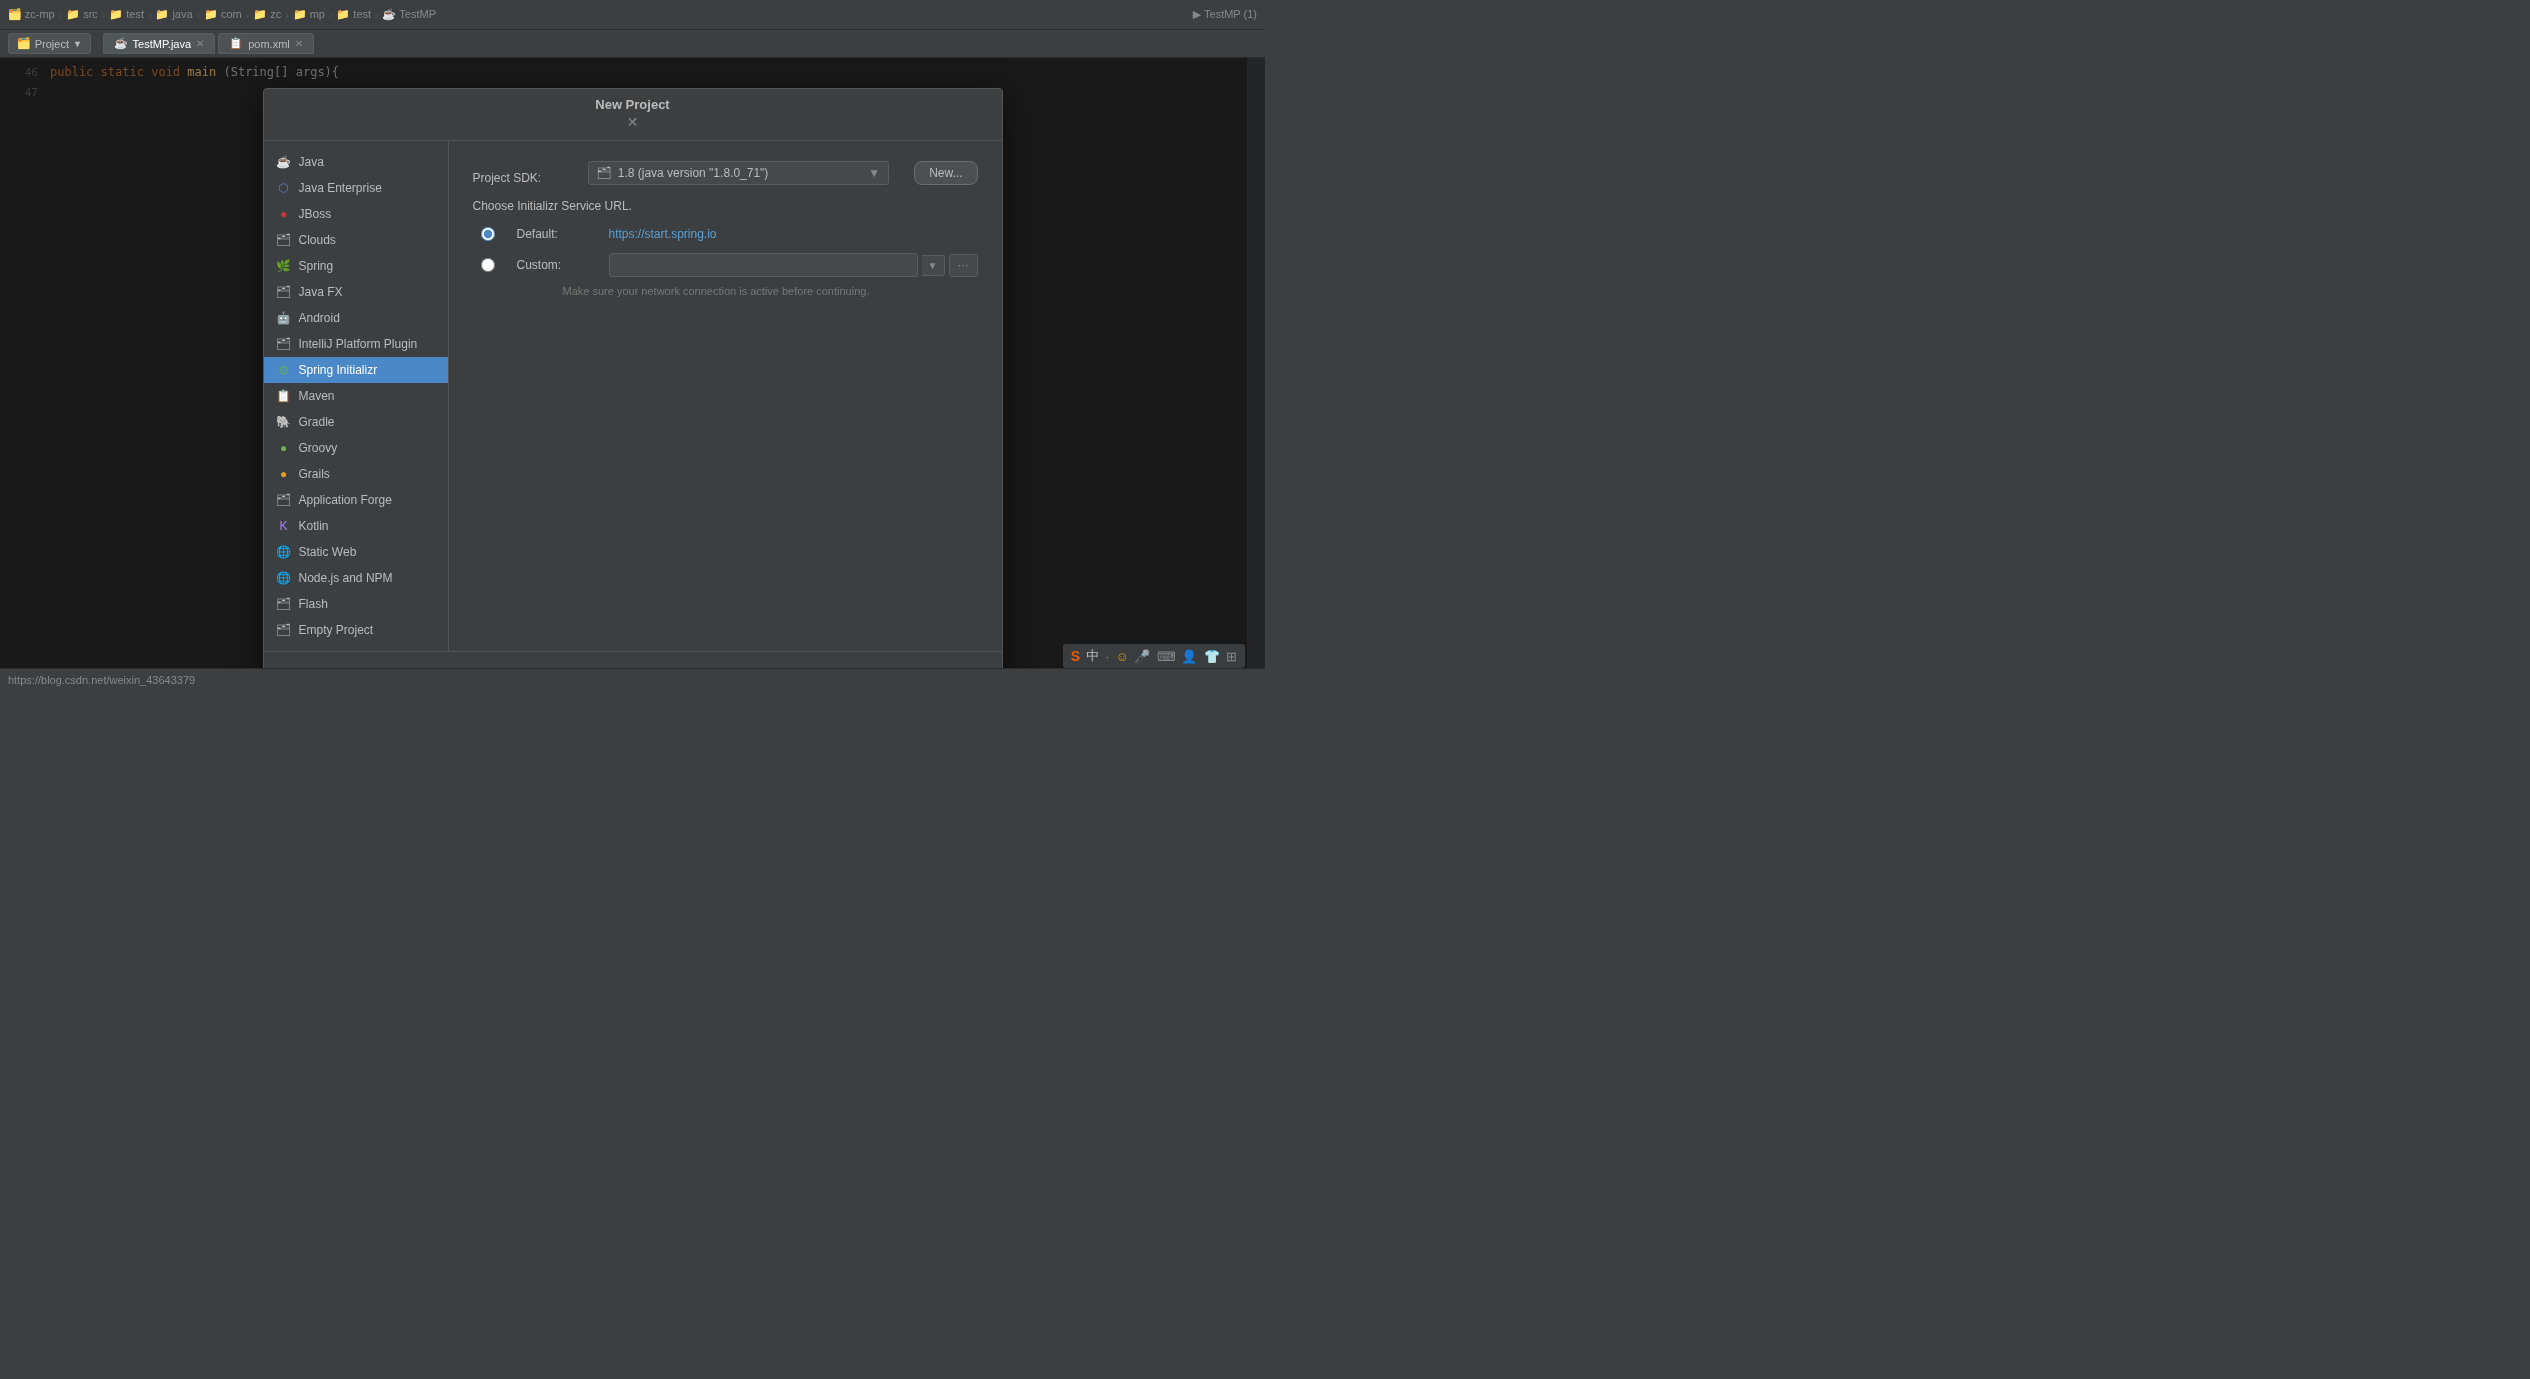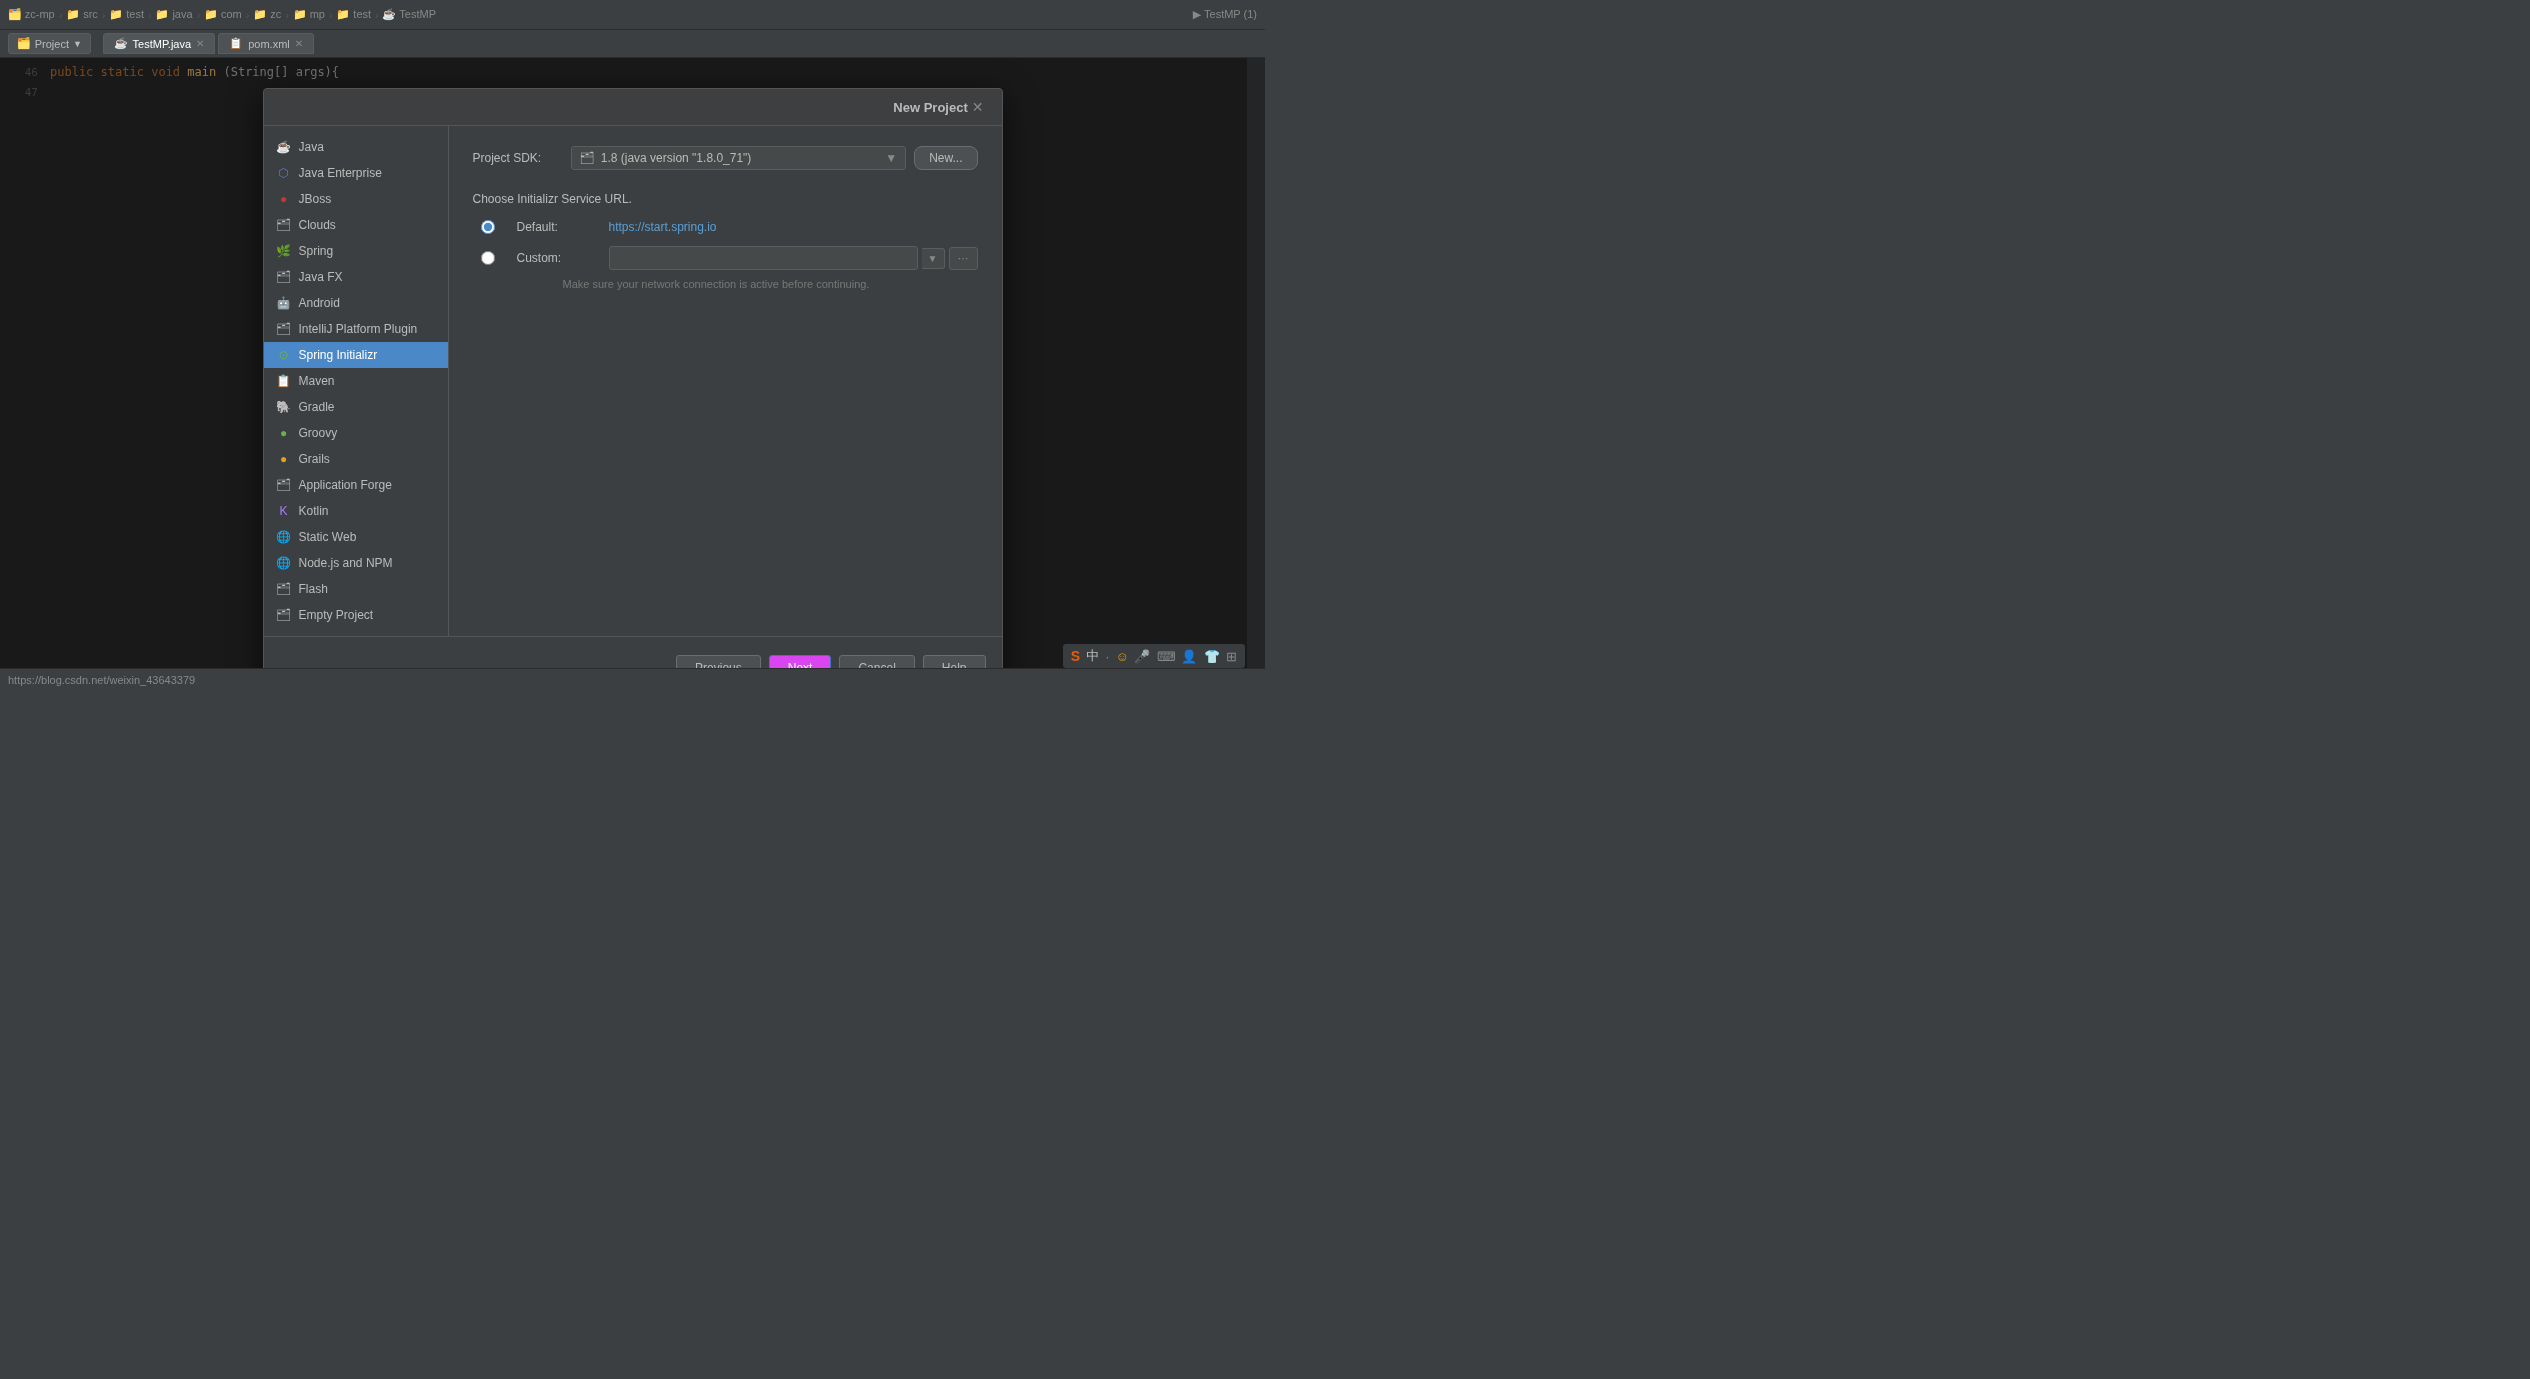--- a/index.html
+++ b/index.html
@@ -81,22 +81,23 @@
       flex-direction: column;
       box-shadow: 0 8px 32px rgba(0,0,0,0.6);
     }
 
     .dialog-titlebar {
       background: #3d3f41;
       border-bottom: 1px solid #555;
       padding: 8px 14px;
       display: flex;
       align-items: center;
-      justify-content: flex-end;
+      justify-content: space-between;
       border-radius: 4px 4px 0 0;
+      flex-direction: column;
     }
 
     .dialog-title {
       font-size: 13px;
       font-weight: bold;
       color: #bbbbbb;
     }
 
     .dialog-close {
       font-size: 14px;
@@ -143,23 +144,23 @@
     }
 
     
     .dialog-content {
       flex: 1;
       padding: 20px 24px;
     }
 
     .form-row {
       display: flex;
-      align-items: center;
-      gap: 8px;
-      margin-bottom: 22px;
+      align-items: flex-end;
+      gap: 25px;
+      margin-bottom: 14px;
     }
 
     .form-label {
       color: #bbbbbb;
       font-size: 12px;
       width: 90px;
       flex-shrink: 0;
     }
 
     .sdk-select {

